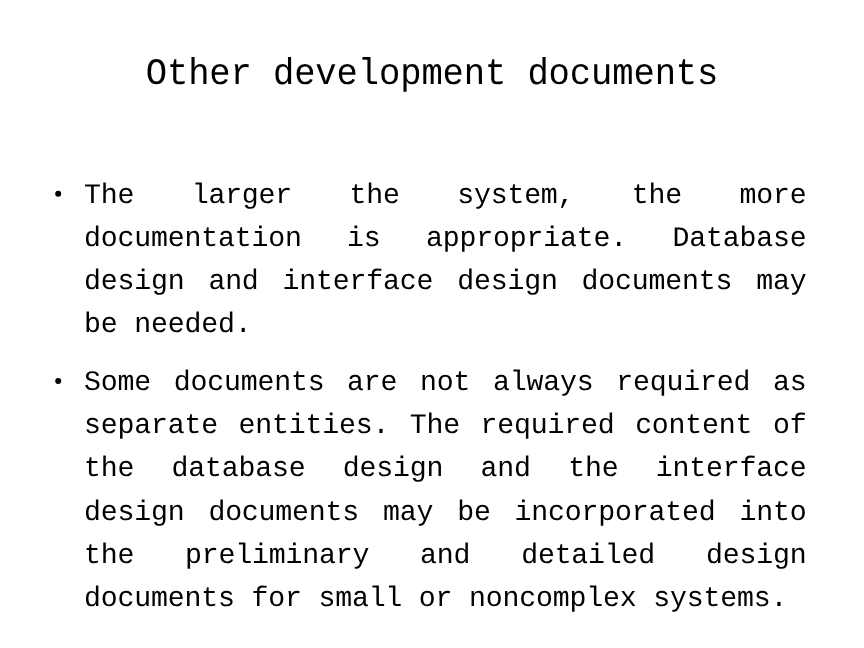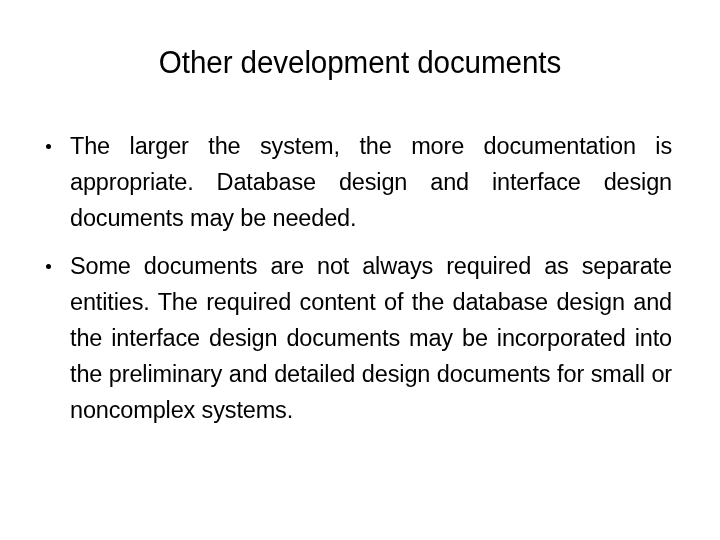--- a/index.html
+++ b/index.html
@@ -8,21 +8,21 @@
     padding: 0;
     background: #ffffff;
   }
 
   #slide {
     position: relative;
     width: 720px;
     height: 532px;
     background: #ffffff;
     overflow: hidden;
-    font-family: Liberation Sans, sans-serif;
+    font-family: Liberation Mono, monospace;
     color: #000000;
     -webkit-font-smoothing: antialiased;
   }
 
   
   .slide-title {
     position: absolute;
     left: 40px;
     top: 44px;
     width: 640px;
@@ -35,21 +35,21 @@
     font-stretch: condensed;
     transform: scaleX(0.955);
     transform-origin: 50% 50%;
     white-space: nowrap;
   }
 
   
   .body-block {
     position: absolute;
     left: 44px;
-    top: 128px;
+    top: 146px;
     width: 628px;
   }
 
   .bullet-item {
     position: relative;
     padding-left: 26px;
     margin-bottom: 12px;
     font-size: 23.5px;
     line-height: 36px;
     font-weight: 400;

